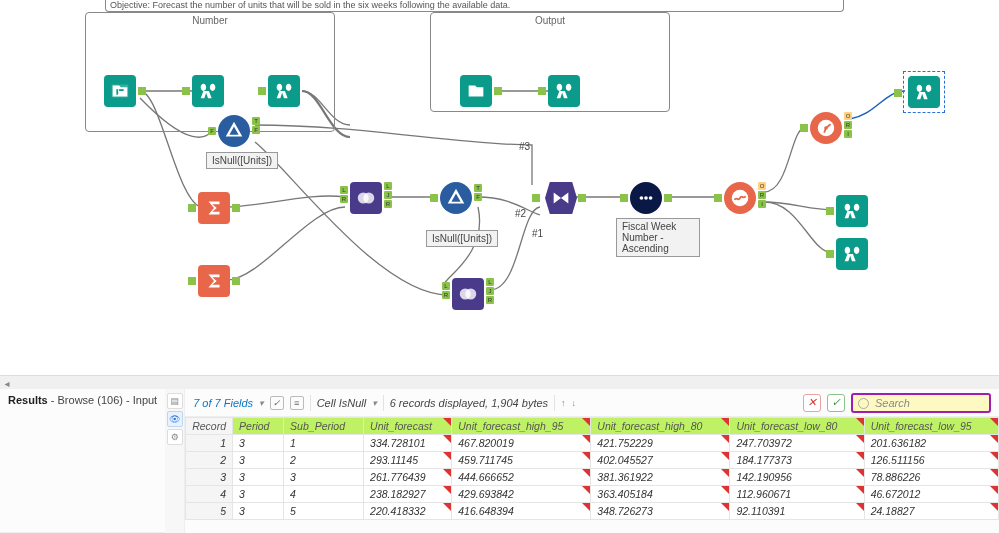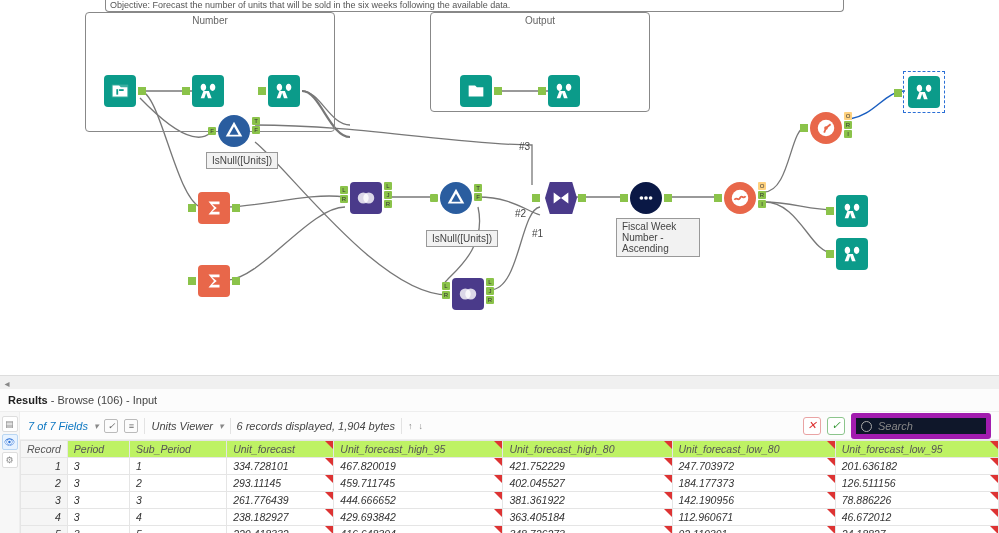--- a/index.html
+++ b/index.html
@@ -1,21 +1,21 @@
 <!DOCTYPE html>
 <html><head>
 <meta charset="utf-8">
 <style>
   *{box-sizing:border-box;margin:0;padding:0;font-family:-apple-system,BlinkMacSystemFont,"Segoe UI",Arial,sans-serif;}
   body{background:#fff;width:999px;height:533px;overflow:hidden;}
   .canvas{position:relative;height:375px;background:#fff;}
   .objective-bar{position:absolute;top:0;left:105px;right:155px;height:12px;border:1.5px solid #888;border-top:none;border-radius:0 0 4px 4px;padding-left:4px;font-size:9px;color:#555;line-height:10px;overflow:hidden;}
   .group-box{position:absolute;border:1.5px solid #888;border-radius:4px;}
   .group-box.input{top:12px;left:85px;width:250px;height:120px;}
-  .group-box.output{top:12px;left:430px;width:220px;height:100px;}
+  .group-box.output{top:12px;left:430px;width:240px;height:100px;}
   .group-title{text-align:center;font-size:10px;color:#666;margin-top:2px;}
   .tool{position:absolute;width:32px;height:32px;border-radius:4px;display:flex;align-items:center;justify-content:center;}
   .tool svg{width:22px;height:22px;}
   .tool.teal{background:#0b9b8a;}
   .tool.orange{background:#e8674a;}
   .tool.purple{background:#4a3a8a;}
   .tool.blue-circle{background:#2a5d9f;border-radius:50%;}
   .tool.orange-circle{background:#e8674a;border-radius:50%;}
   .tool.dark-circle{background:#0a1845;border-radius:50%;}
   .selection{position:absolute;border:1.5px dashed #2a6fd6;padding:4px;}
@@ -23,38 +23,38 @@
   .anchor.l{left:-10px;}
   .anchor.r{right:-10px;}
   .mini-anchors{position:absolute;display:flex;flex-direction:column;gap:1px;font-size:6px;}
   .mini-anchors span{display:block;width:8px;height:8px;background:#8bc34a;text-align:center;line-height:8px;color:#333;border-radius:1px;}
   .mini-anchors span.o{background:#ffd27f;}
   .label-box{position:absolute;background:#f2f2f2;border:1px solid #999;font-size:10px;color:#444;padding:2px 5px;white-space:pre-line;}
   .hash{position:absolute;font-size:10px;color:#444;}
   svg.wires{position:absolute;top:0;left:0;width:100%;height:100%;pointer-events:none;}
   .scroll-strip{height:14px;background:#f0f0f0;border-top:1px solid #ddd;position:relative;}
   .scroll-strip .arrow{width:14px;height:14px;display:flex;align-items:center;justify-content:center;color:#888;font-size:10px;}
-  .results{height:144px;background:#fcfcfc;display:flex;flex-direction:column;}
+  .results{height:144px;background:#fcfcfc;display:flex;}
   .results-title{padding:5px 8px;font-size:11px;color:#444;border-bottom:1px solid #eee;}
   .results-title b{color:#222;}
   .results-body{flex:1;display:flex;min-height:0;}
   .side-tabs{width:20px;background:#f7f7f7;border-right:1px solid #eee;display:flex;flex-direction:column;align-items:center;padding-top:4px;gap:2px;}
   .side-tab{width:16px;height:16px;border:1px solid #ddd;border-radius:2px;background:#fff;font-size:9px;display:flex;align-items:center;justify-content:center;color:#888;}
   .side-tab.active{background:#e8f3ff;color:#2a6fd6;border-color:#b9d6f3;}
   .results-main{flex:1;display:flex;flex-direction:column;min-width:0;font-style:italic;}
   .toolbar{height:28px;display:flex;align-items:center;gap:6px;padding:0 8px;border-bottom:1px solid #eee;font-size:11px;color:#444;}
   .toolbar .link{color:#0b76c1;}
   .toolbar .chev{color:#888;font-size:9px;}
   .toolbar .sq{width:14px;height:14px;border:1px solid #bbb;border-radius:2px;display:inline-flex;align-items:center;justify-content:center;font-size:9px;color:#666;}
   .toolbar .sep{width:1px;height:16px;background:#e3e3e3;}
   .toolbar .icon-btn{width:18px;height:18px;border:1px solid;border-radius:3px;display:flex;align-items:center;justify-content:center;font-size:11px;}
   .toolbar .err{border-color:#e9a3a3;color:#d33;background:#fff;}
   .toolbar .ok{border-color:#8cc58c;color:#3a9a3a;background:#fff;}
   .search-wrap{margin-left:auto;display:flex;align-items:center;gap:6px;}
-  .search-box{border:5px solid #a21caf;border-radius:3px;padding:2px 6px 2px 22px;font-size:11px;color:#888;width:140px;position:relative;background:#0f172a;}
+  .search-box{border:2px solid #a21caf;border-radius:3px;padding:2px 6px 2px 22px;font-size:11px;color:#888;width:140px;position:relative;background:#fef9c3;}
   .search-box::before{content:"";position:absolute;left:5px;top:3px;width:9px;height:9px;border:1.5px solid #aaa;border-radius:50%;}
   .grid-wrap{flex:1;overflow:auto;}
   table.grid{border-collapse:collapse;width:100%;font-size:10.5px;color:#333;}
   table.grid th,table.grid td{border:1px solid #e5e5e5;padding:2px 6px;text-align:left;height:17px;position:relative;background:#fff;}
   table.grid th{background:#bef264;color:#555;font-weight:normal;}
   table.grid th.row,table.grid td.row{background:#f5f5f5;text-align:right;width:28px;}
   td.flag::after{content:"";position:absolute;top:0;right:0;border:4px solid transparent;border-top-color:#d33;border-right-color:#d33;}
   th.flag::after{content:"";position:absolute;top:0;right:0;border:4px solid transparent;border-top-color:#d33;border-right-color:#d33;}
 </style>
 </head>
@@ -295,21 +295,21 @@
       <div class="side-tab active">👁</div>
       <div class="side-tab">⚙</div>
     </div>
     <div class="results-main">
       <div class="toolbar">
         <span class="link">7 of 7 Fields</span>
         <span class="chev">▾</span>
         <span class="sq">✓</span>
         <span class="sq">≡</span>
         <span class="sep"></span>
-        <span>Units Viewer</span>
+        <span>Cell IsNull</span>
         <span class="chev">▾</span>
         <span class="sep"></span>
         <span>6 records displayed, 1,904 bytes</span>
         <span class="sep"></span>
         <span class="chev">↑</span>
         <span class="chev">↓</span>
         <div class="search-wrap">
           <div class="icon-btn err">✕</div>
           <div class="icon-btn ok">✓</div>
           <div class="search-box">Search</div>

